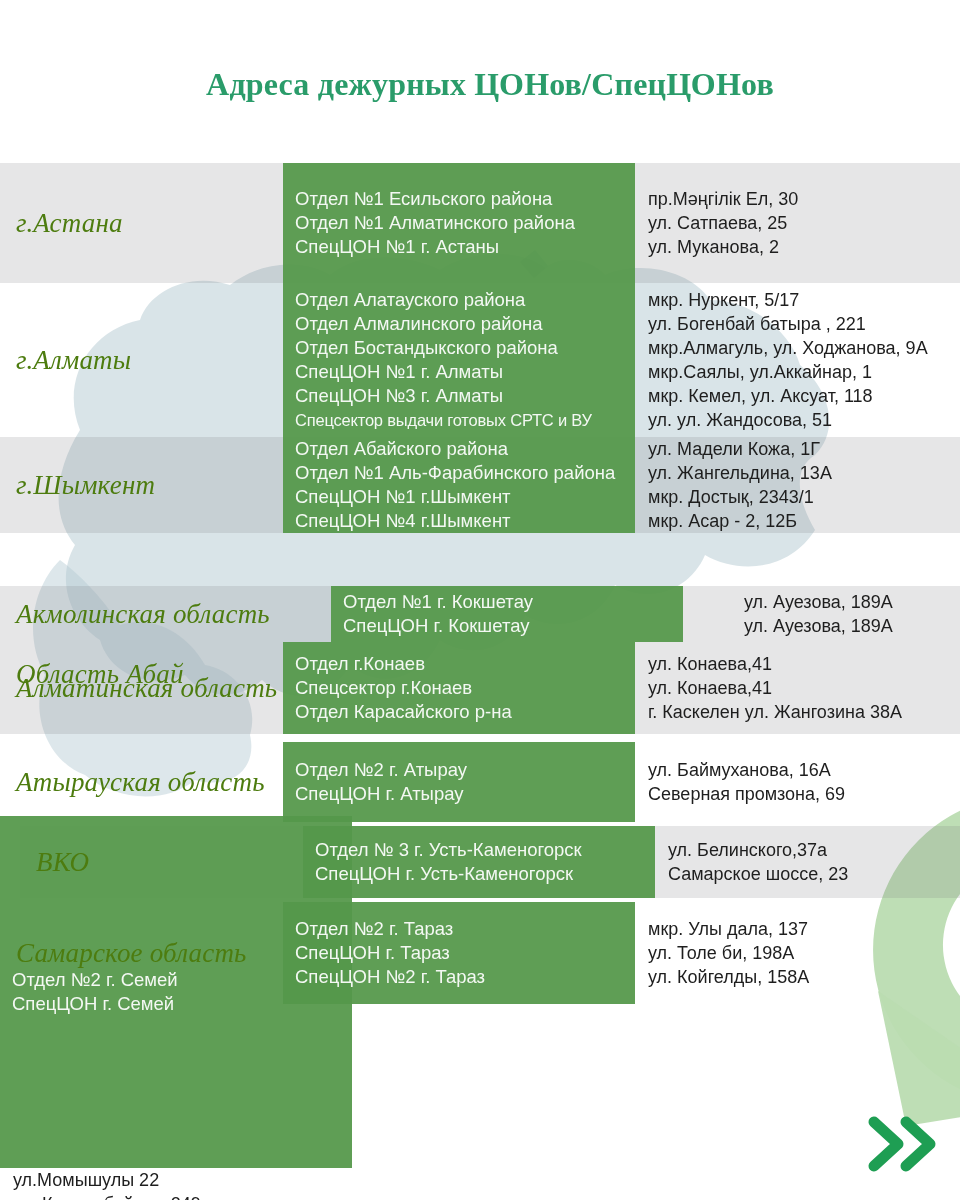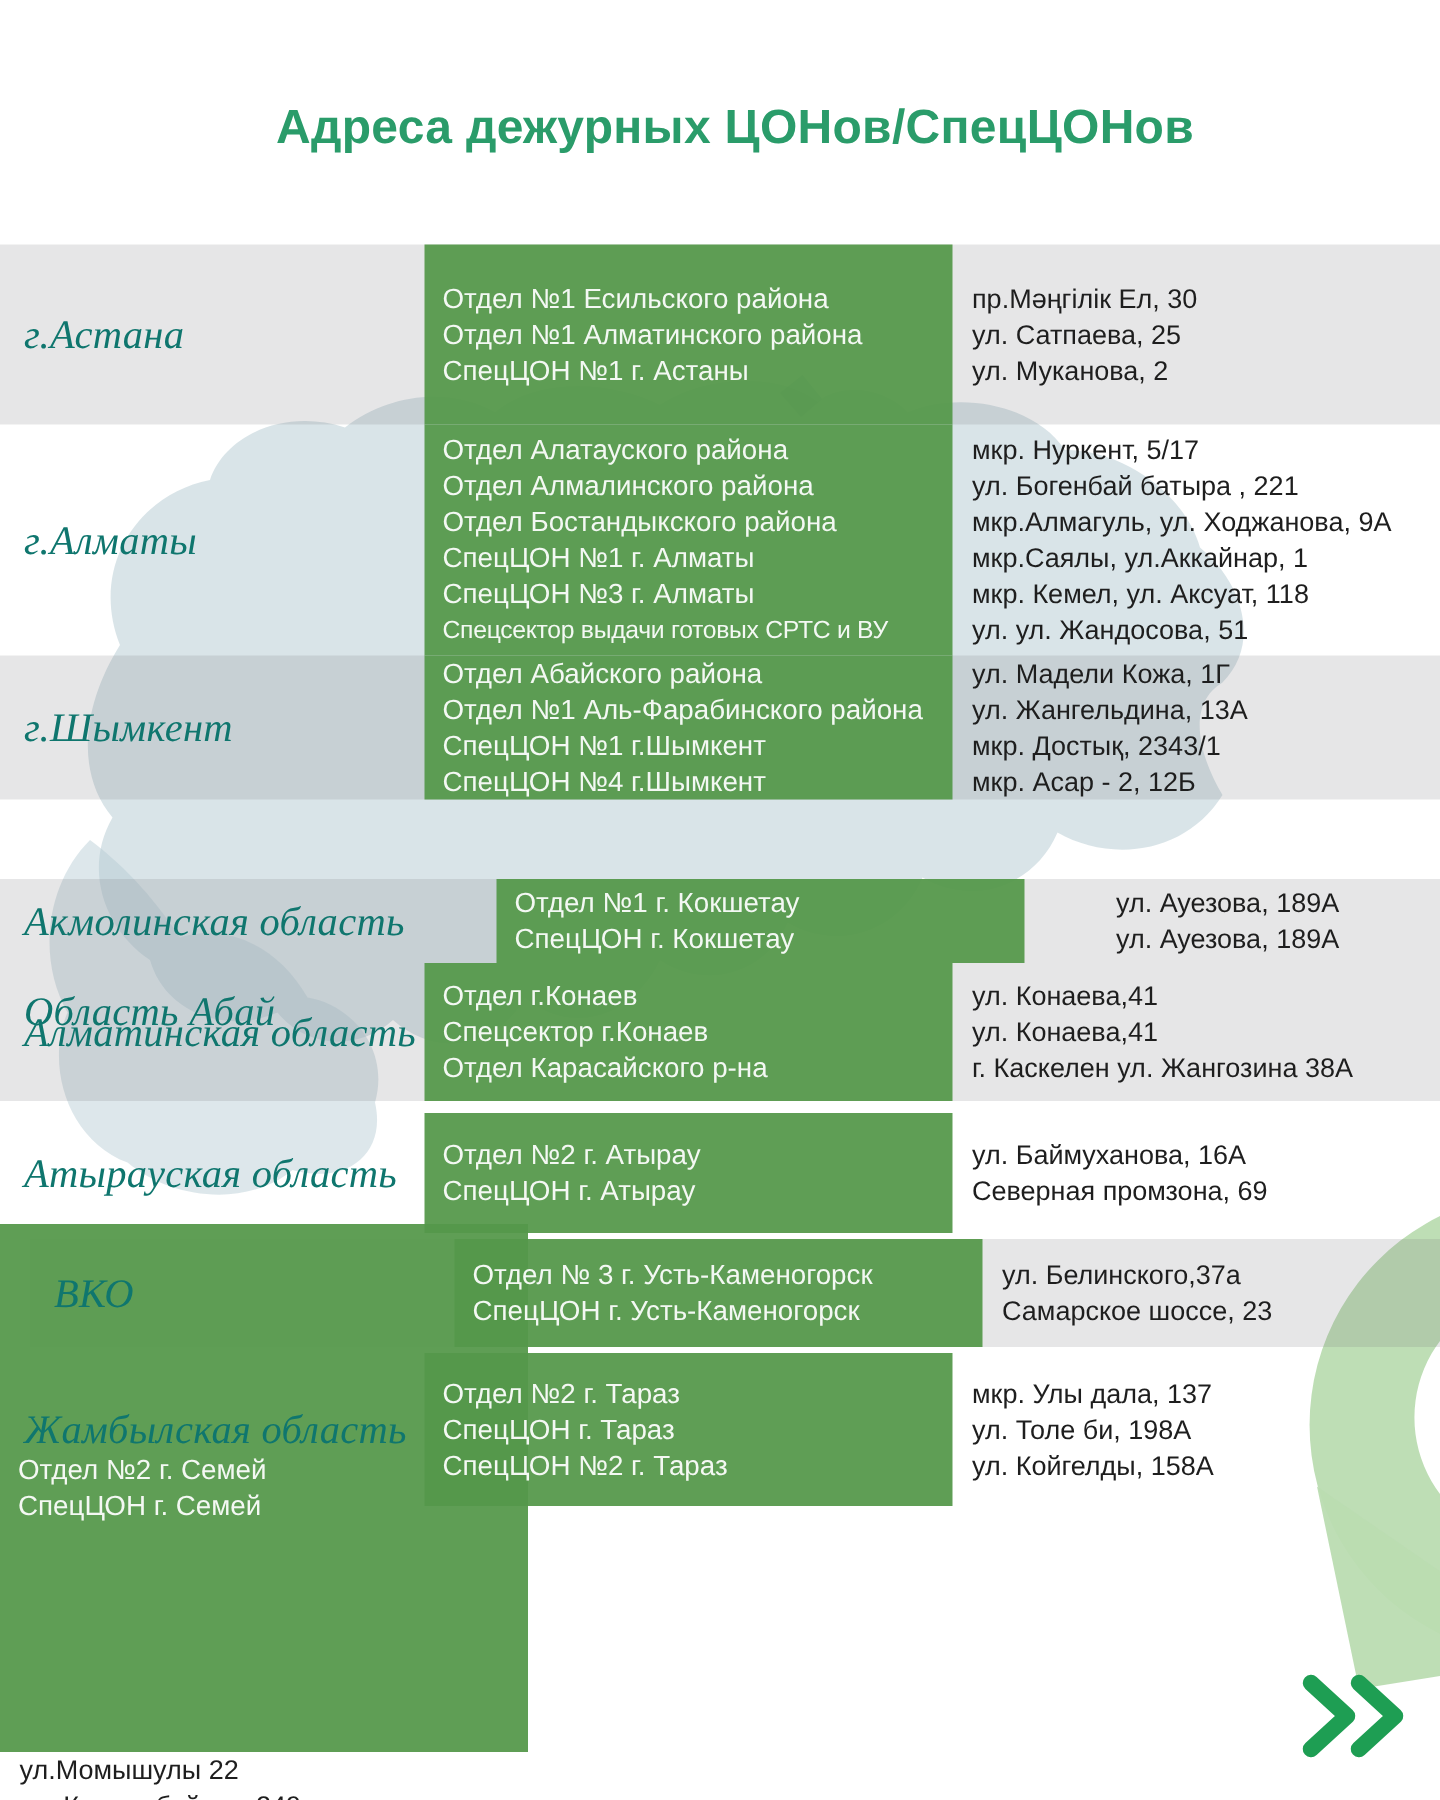--- a/index.html
+++ b/index.html
@@ -10,39 +10,39 @@
     overflow:hidden;
     font-family:"Liberation Sans","DejaVu Sans",sans-serif;
   }
   
   .bg-art{position:absolute;left:0;top:0;z-index:0;}
   
   .title{
     position:relative;z-index:2;
     margin:0;padding:66px 40px 0 60px;
     text-align:center;
-    font-family:Liberation Sans, sans-serif;
+    font-family:Liberation Serif, serif;
     font-weight:700;
     font-size:32px;
     letter-spacing:0.2px;
     color:#2a9c6a;
   }
   
   .table{position:absolute;left:0;top:163px;width:960px;z-index:1;}
   .row{display:flex;align-items:stretch;}
   .row.striped{background:rgba(118,122,125,0.185);}
   .gap{width:100%;}
   .cell{box-sizing:border-box;display:flex;flex-direction:column;justify-content:center;}
   .region-cell{
     width:283px;flex:0 0 283px;
     padding-left:16px;
     font-family:"Liberation Serif","DejaVu Serif",serif;
     font-style:italic;
     font-size:27px;
-    color:#0f766e;
+    color:#4d7c0f;
     letter-spacing:0.2px;
   }
   .dept-cell{
     width:352px;flex:0 0 352px;
     background:rgba(85,152,74,0.94);
     padding-left:12px;
     color:rgba(255,255,255,0.93);
   }
   .addr-cell{
     flex:1 1 auto;
@@ -195,21 +195,21 @@
           <div class="line">Отдел № 3 г. Усть-Каменогорск</div>
           <div class="line">СпецЦОН г. Усть-Каменогорск</div>
         </div>
       <div class="cell addr-cell">
           <div class="line">ул. Белинского,37а</div>
           <div class="line">Самарское шоссе, 23</div>
         </div>
     </div>
   <div class="gap" style="height: 4px;"></div>
     <div class="row" style="height: 102px;">
-      <div class="cell region-cell">Жамбылская область</div>
+      <div class="cell region-cell">Самарское область</div>
       <div class="cell dept-cell">
           <div class="line">Отдел №2 г. Тараз</div>
           <div class="line">СпецЦОН г. Тараз</div>
           <div class="line">СпецЦОН №2 г. Тараз</div>
         </div>
       <div class="cell addr-cell">
           <div class="line">мкр. Улы дала, 137</div>
           <div class="line">ул. Толе би, 198А</div>
           <div class="line">ул. Койгелды, 158А</div>
         </div>

